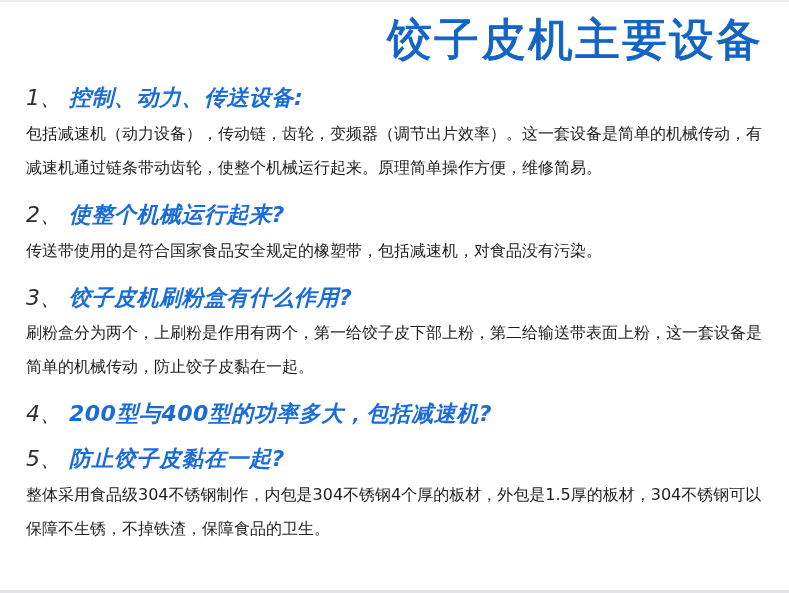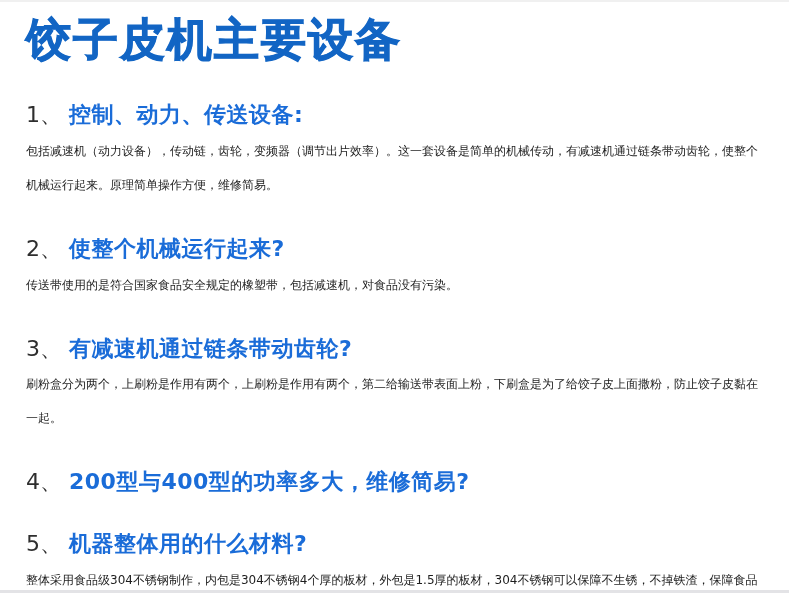--- a/index.html
+++ b/index.html
@@ -16,45 +16,46 @@
     height: 2px; background: #f0f0f0;
   }
   .edge-line-bottom {
     position: absolute; bottom: 0; left: 0; right: 0;
     height: 3px; background: #e3e3e6;
   }
   .article {
     padding: 6px 26px 0 26px;
   }
   .page-title {
-    text-align: left;
+    text-align: right;
     color: #1265c4;
     font-size: 45px;
-    font-weight: 700;
+    font-weight: 400;
     letter-spacing: 2px;
     margin: 6px 0 2px 0;
     line-height: 1.25;
     -webkit-text-stroke: 1px #1265c4;
   }
   .section-heading {
     font-size: 22px;
     font-weight: bold;
     color: #1a6cd8;
-    margin: 32px 0 4px 0;
+    margin: 15px 0 4px 0;
     line-height: 1.35;
     letter-spacing: 0.5px;
+    font-style: italic;
   }
   .section-number {
     color: #2e2e2e;
     font-weight: 400;
     margin-right: 7px;
     letter-spacing: 0;
   }
   .section-body {
-    font-size: 12px;
+    font-size: 16px;
     color: #1d1d1d;
     line-height: 34px;
     margin: 2px 0 8px 0;
     letter-spacing: 0;
   }
 </style>
 </head>
 <body>
 
 <div class="edge-line-top"></div>
@@ -67,28 +68,28 @@
     <h2 class="section-heading"><span class="section-number">1、</span><span>控制、动力、传送设备:</span></h2>
     <p class="section-body">包括减速机（动力设备），传动链，齿轮，变频器（调节出片效率）。这一套设备是简单的机械传动，有减速机通过链条带动齿轮，使整个机械运行起来。原理简单操作方便，维修简易。</p>
   </div>
 
   <div class="section">
     <h2 class="section-heading"><span class="section-number">2、</span><span>使整个机械运行起来?</span></h2>
     <p class="section-body">传送带使用的是符合国家食品安全规定的橡塑带，包括减速机，对食品没有污染。</p>
   </div>
 
   <div class="section">
-    <h2 class="section-heading"><span class="section-number">3、</span><span>有减速机通过链条带动齿轮?</span></h2>
-    <p class="section-body">刷粉盒分为两个，上刷粉是作用有两个，上刷粉是作用有两个，第二给输送带表面上粉，下刷盒是为了给饺子皮上面撒粉，防止饺子皮黏在一起。</p>
+    <h2 class="section-heading"><span class="section-number">3、</span><span>饺子皮机刷粉盒有什么作用?</span></h2>
+    <p class="section-body">刷粉盒分为两个，上刷粉是作用有两个，第一给饺子皮下部上粉，第二给输送带表面上粉，这一套设备是简单的机械传动，防止饺子皮黏在一起。</p>
   </div>
 
   <div class="section">
-    <h2 class="section-heading"><span class="section-number">4、</span><span>200型与400型的功率多大，维修简易?</span></h2>
+    <h2 class="section-heading"><span class="section-number">4、</span><span>200型与400型的功率多大，包括减速机?</span></h2>
   </div>
 
   <div class="section">
-    <h2 class="section-heading"><span class="section-number">5、</span><span>机器整体用的什么材料?</span></h2>
+    <h2 class="section-heading"><span class="section-number">5、</span><span>防止饺子皮黏在一起?</span></h2>
     <p class="section-body">整体采用食品级304不锈钢制作，内包是304不锈钢4个厚的板材，外包是1.5厚的板材，304不锈钢可以保障不生锈，不掉铁渣，保障食品的卫生。</p>
   </div>
 
 </div>
 
 <div class="edge-line-bottom"></div>
 
 </body></html>

